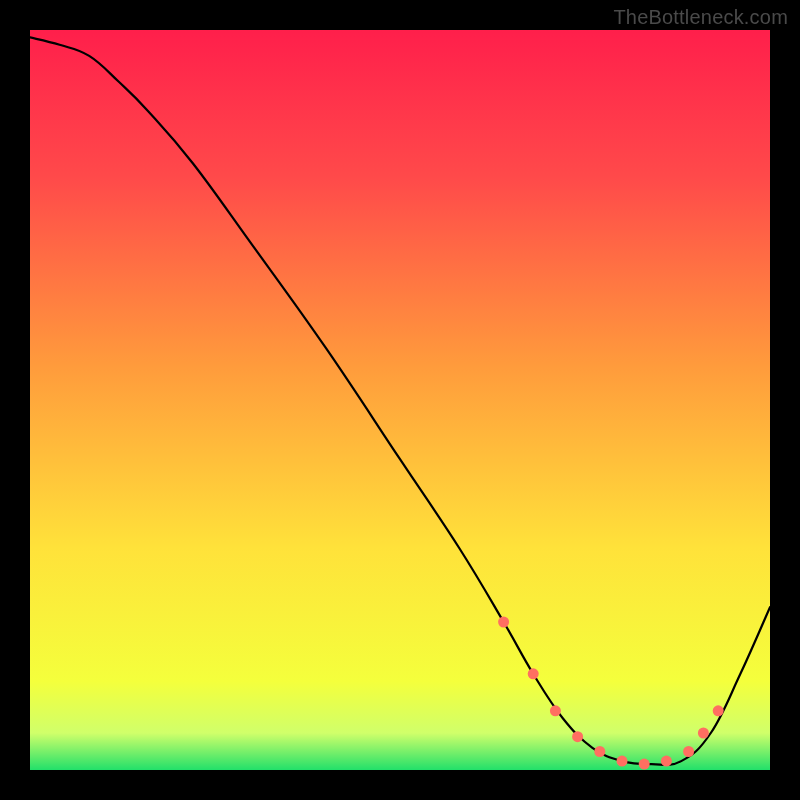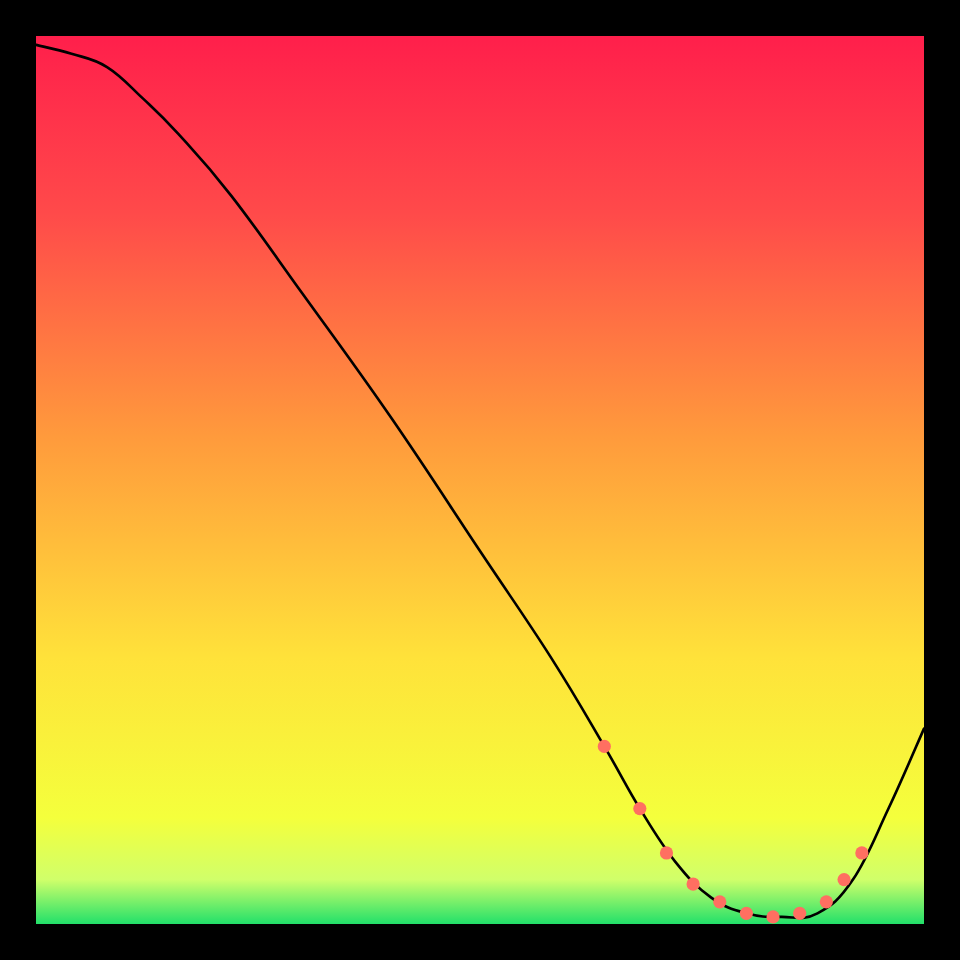--- a/index.html
+++ b/index.html
@@ -47,20 +47,21 @@
     top: 0;
     width: 740px;
     height: 740px;
   }
 </style>
 </head>
 <body>
 
 <div class="container">
 
+  <div class="watermark">TheBottleneck.com</div>
 
   <div class="plot-area">
 
     <svg class="gradient" viewBox="0 0 740 740" preserveAspectRatio="none">
       <defs>
         <linearGradient id="bg-grad" x1="0" y1="0" x2="0" y2="1">
             <stop offset="0%" stop-color="#ff1f4b"></stop>
             <stop offset="20%" stop-color="#ff4a4a"></stop>
             <stop offset="45%" stop-color="#ff9a3c"></stop>
             <stop offset="70%" stop-color="#ffe23a"></stop>

